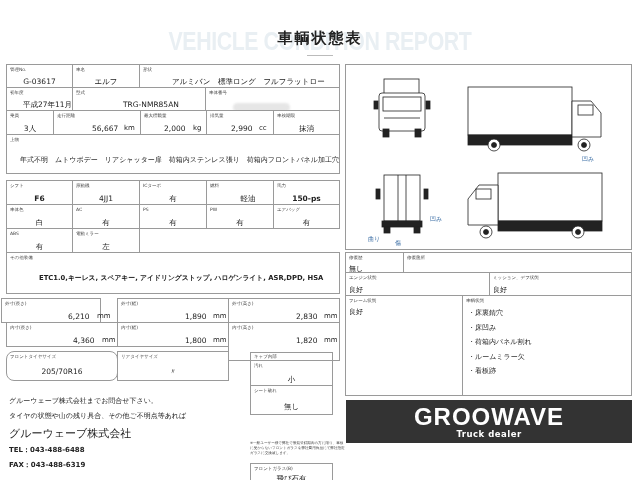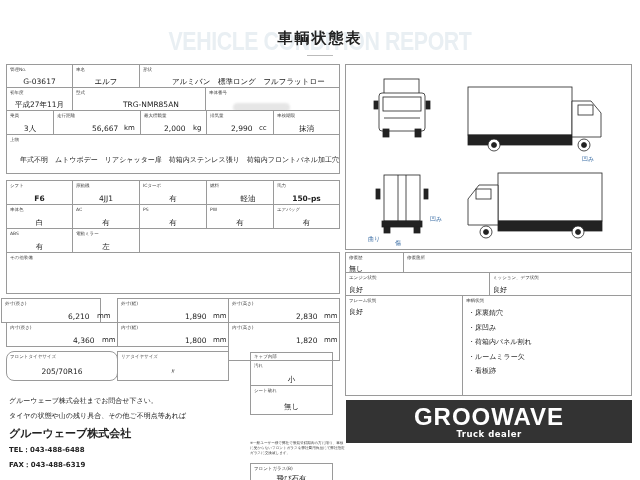--- a/index.html
+++ b/index.html
@@ -30,21 +30,21 @@
     .val.bold { font-weight: bold; }
     .unit { position: absolute; font-size: 7px; white-space: nowrap; color: #222; }
 
     .blur {
       position: absolute; left: 27px; top: 15px; width: 57px; height: 9px;
       background: #e6e6e6; border-radius: 5px; filter: blur(1px);
     }
 
     .contact { position: absolute; left: 9px; top: 396px; }
     .contact .line { font-size: 7px; color: #222; margin-bottom: 5px; white-space: nowrap; }
-    .contact .company { font-size: 11px; font-weight: bold; margin-bottom: 4px; }
+    .contact .company { font-size: 11px; font-weight: normal; margin-bottom: 4px; }
     .contact .tel { font-size: 7px; font-weight: bold; margin-bottom: 5px; }
 
     .small-note {
       position: absolute; left: 250px; top: 441px; width: 95px; font-size: 3.6px; line-height: 5px; color: #444;
     }
 
     .diagram { position: absolute; left: 345px; top: 64px; width: 287px; height: 186px; border: 1px solid #9a9a9a; }
     .dmg-label { position: absolute; font-size: 6px; color: #3b6ea5; white-space: nowrap; }
 
     .brand {
@@ -77,21 +77,21 @@
   <span class="lbl">車名</span>
   <span class="val c" style="top:12px;">エルフ</span>
 </div>
 <div class="cell" style="left:139px;top:64px;width:201px;height:24px;">
   <span class="lbl">形状</span>
   <span class="val" style="left:32px;top:12px;">アルミバン　標準ロング　フルフラットロー</span>
 </div>
 
 <div class="cell" style="left:6px;top:87px;width:67px;height:24px;">
   <span class="lbl">初年度</span>
-  <span class="val c" style="top:12px;">平成27年11月</span>
+  <span class="val c" style="top:12px;text-align:right;">平成27年11月</span>
 </div>
 <div class="cell" style="left:72px;top:87px;width:134px;height:24px;">
   <span class="lbl">型式</span>
   <span class="val" style="left:44px;top:12px;margin-left:6px;">TRG-NMR85AN</span>
 </div>
 <div class="cell" style="left:205px;top:87px;width:135px;height:24px;">
   <span class="lbl">車体番号</span>
   <div class="blur"></div>
 </div>
 
@@ -170,20 +170,21 @@
   <span class="lbl">ABS</span>
   <span class="val c" style="top:13px;">有</span>
 </div>
 <div class="cell" style="left:72px;top:228px;width:68px;height:25px;">
   <span class="lbl">電動ミラー</span>
   <span class="val c" style="top:13px;">左</span>
 </div>
 
 <div class="cell" style="left:6px;top:252px;width:334px;height:42px;">
   <span class="lbl">その他装備</span>
+  <span class="val bold" style="left:32px;top:20px;font-size:6.8px;">ETC1.0,キーレス, スペアキー, アイドリングストップ, ハロゲンライト, ASR,DPD, HSA</span>
 </div>
 
 <div class="cell" style="left:1px;top:298px;width:100px;height:25px;">
   <span class="lbl">外寸(長さ)</span>
   <span class="val" style="left:66px;top:13px;">6,210</span>
   <span class="unit" style="left:95px;top:13px;">mm</span>
 </div>
 <div class="cell" style="left:117px;top:298px;width:112px;height:25px;">
   <span class="lbl">外寸(幅)</span>
   <span class="val" style="left:67px;top:13px;">1,890</span>

